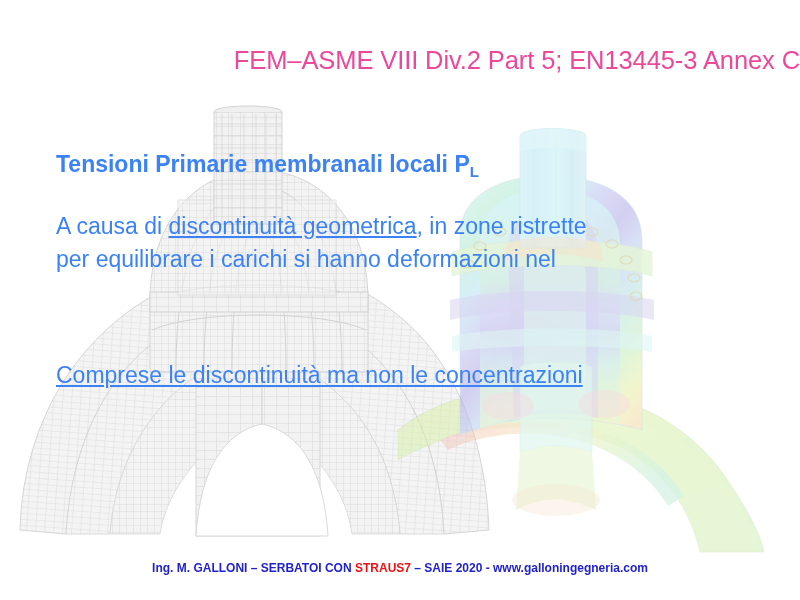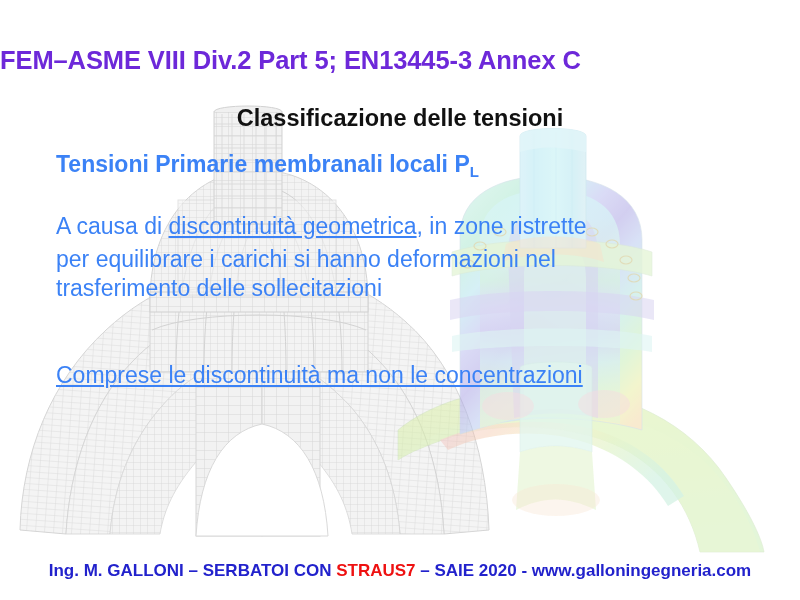--- a/index.html
+++ b/index.html
@@ -33,24 +33,24 @@
     width: 800px;
     height: 600px;
     z-index: 3;
   }
 
   .slide-title {
     position: absolute;
     left: 0;
     top: 46px;
     width: 800px;
-    text-align: left;
+    text-align: right;
     font-size: 25.5px;
-    font-weight: bold;
-    color: #6d28d9;
+    font-weight: normal;
+    color: #ec4899;
     letter-spacing: -0.1px;
     white-space: nowrap;
   }
 
   .subtitle {
     position: absolute;
     left: 0;
     top: 105px;
     width: 800px;
     text-align: center;
@@ -83,21 +83,21 @@
   .line-3     { top: 277px; }
   .line-4     { top: 320px; }
   .line-5     { top: 364px; }
 
   .footer {
     position: absolute;
     left: 0;
     top: 561px;
     width: 800px;
     text-align: center;
-    font-size: 17px;
+    font-size: 12px;
     font-weight: bold;
     color: #2222cc;
     white-space: nowrap;
   }
   .footer .accent { color: #ee1111; }
 </style>
 </head>
 <body>
 
 <div id="slide">
@@ -254,33 +254,31 @@
       <ellipse cx="508" cy="406" rx="26" ry="14" fill="#f0bcc8" opacity="0.45"></ellipse>
       <ellipse cx="604" cy="404" rx="26" ry="14" fill="#f0bcc8" opacity="0.45"></ellipse>
       <ellipse cx="556" cy="500" rx="44" ry="16" fill="#f5d2b2" opacity="0.40"></ellipse>
     </g>
   </svg>
 
   <div id="textlayer">
 
     <div class="slide-title">FEM–ASME VIII Div.2 Part 5; EN13445-3 Annex C</div>
 
-    <div class="subtitle">Classificazione delle tensioni</div>
 
     <div class="body-line bold line-pl">
       <span>Tensioni Primarie membranali locali P</span><span class="sub">L</span>
     </div>
 
     <div class="body-line line-1">
       <span>A causa di </span><span class="u">discontinuità geometrica</span><span>, in zone ristrette</span>
     </div>
 
     <div class="body-line line-2">per equilibrare i carichi si hanno deformazioni nel</div>
 
-    <div class="body-line line-3">trasferimento delle sollecitazioni</div>
 
 
     <div class="body-line line-5 u">Comprese le discontinuità ma non le concentrazioni</div>
 
     <div class="footer">
       <span>Ing. M. GALLONI – SERBATOI  CON  </span><span class="accent">STRAUS7</span><span> – SAIE 2020 - www.galloningegneria.com</span>
     </div>
 
   </div>
 </div>

